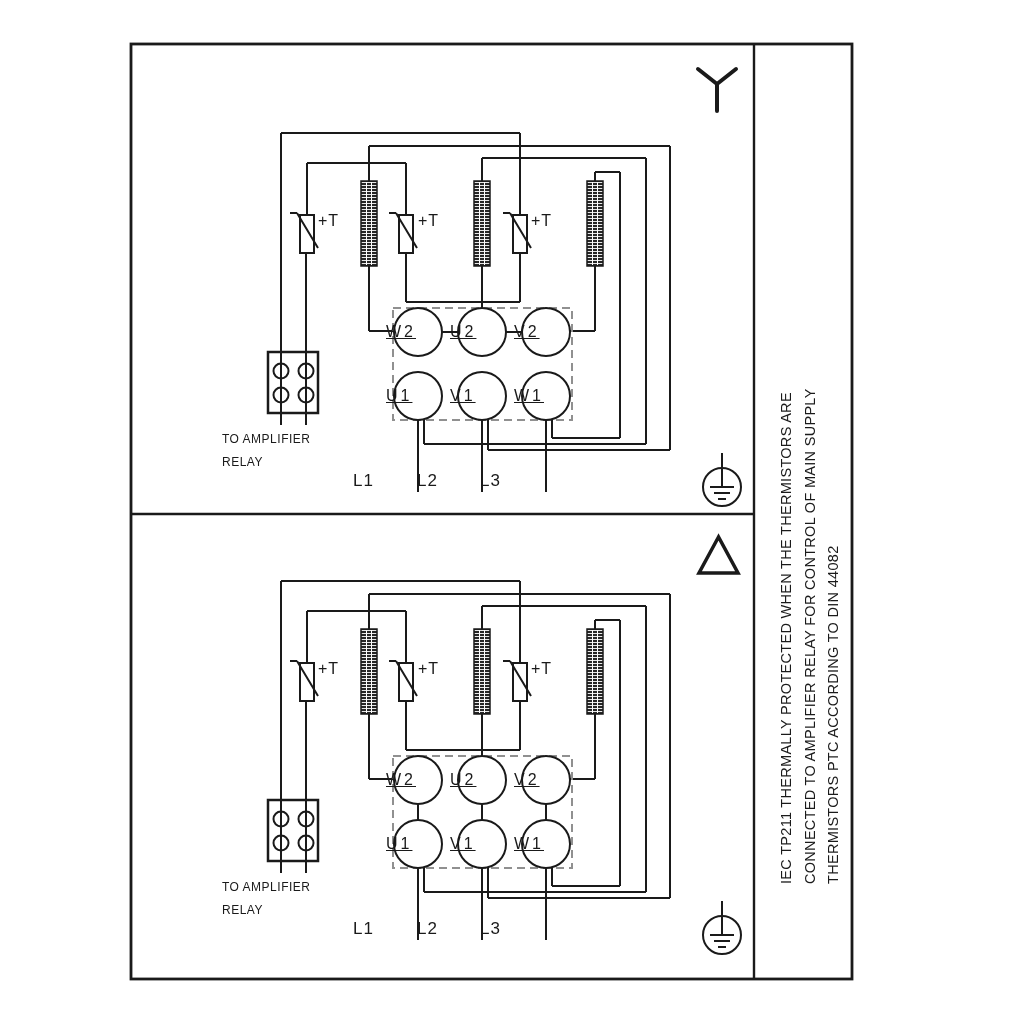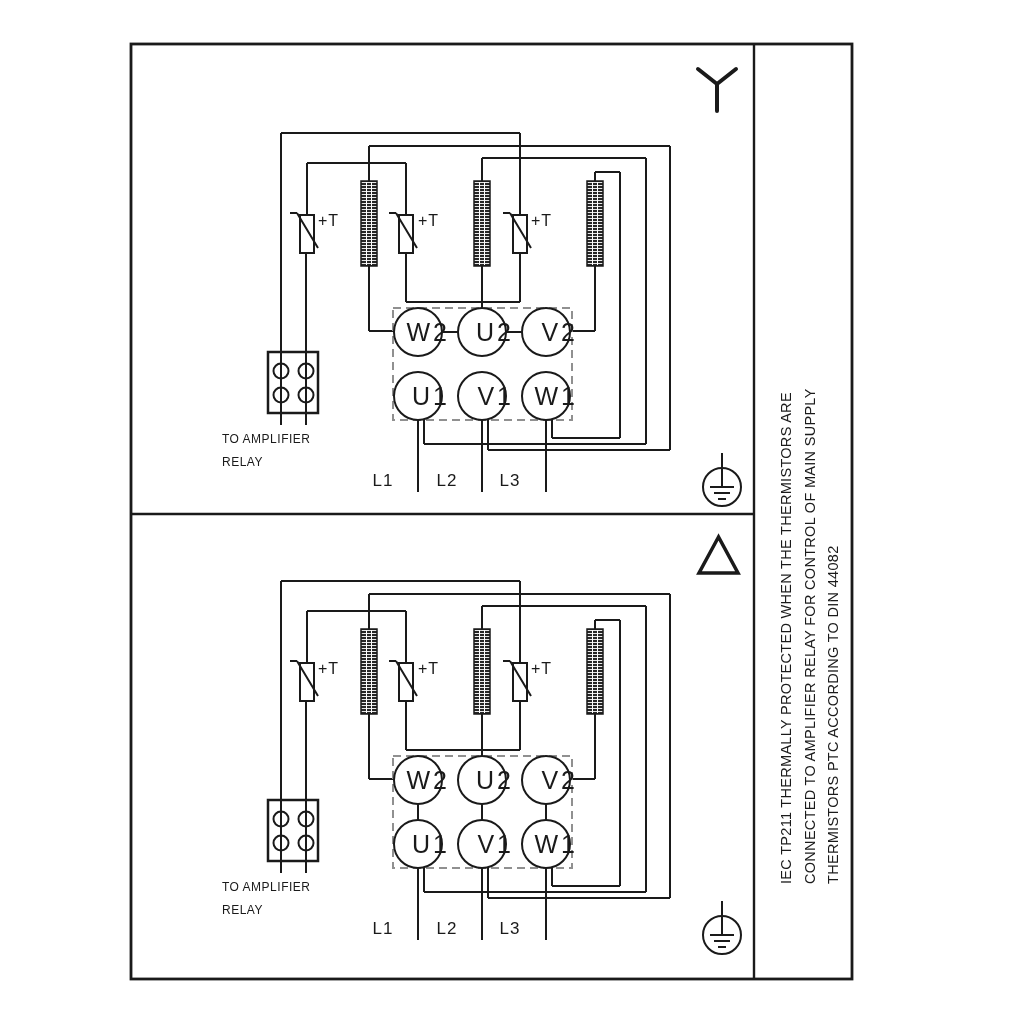--- a/index.html
+++ b/index.html
@@ -4,22 +4,22 @@
 <style>
   html,body{margin:0;padding:0;background:#ffffff;}
   body{
     width:1024px;height:1024px;position:relative;overflow:hidden;
     font-family:"Liberation Sans",sans-serif;color:#1a1a1a;
     -webkit-font-smoothing:antialiased;
   }
   #stage{position:absolute;left:0;top:0;width:1024px;height:1024px;}
   svg{position:absolute;left:0;top:0;}
   .lbl{position:absolute;white-space:nowrap;color:#1a1a1a;}
-  .term{width:64px;text-align:right;font-size:25px;letter-spacing:3px;line-height:28px;}
-  .supply{width:60px;text-align:center;font-size:17px;line-height:18px;letter-spacing:1px;}
+  .term{width:64px;text-align:left;font-size:16px;letter-spacing:3px;line-height:28px;text-decoration:underline;}
+  .supply{width:60px;text-align:left;font-size:17px;line-height:18px;letter-spacing:1px;}
   .plus-t{font-size:16px;letter-spacing:1px;}
   .relay-lbl{font-size:12px;letter-spacing:0.5px;}
   .side-note{
     font-size:14.5px;letter-spacing:0.3px;line-height:18px;
     transform-origin:0 0;transform:rotate(-90deg);
   }
 </style>
 </head>
 <body>
 

